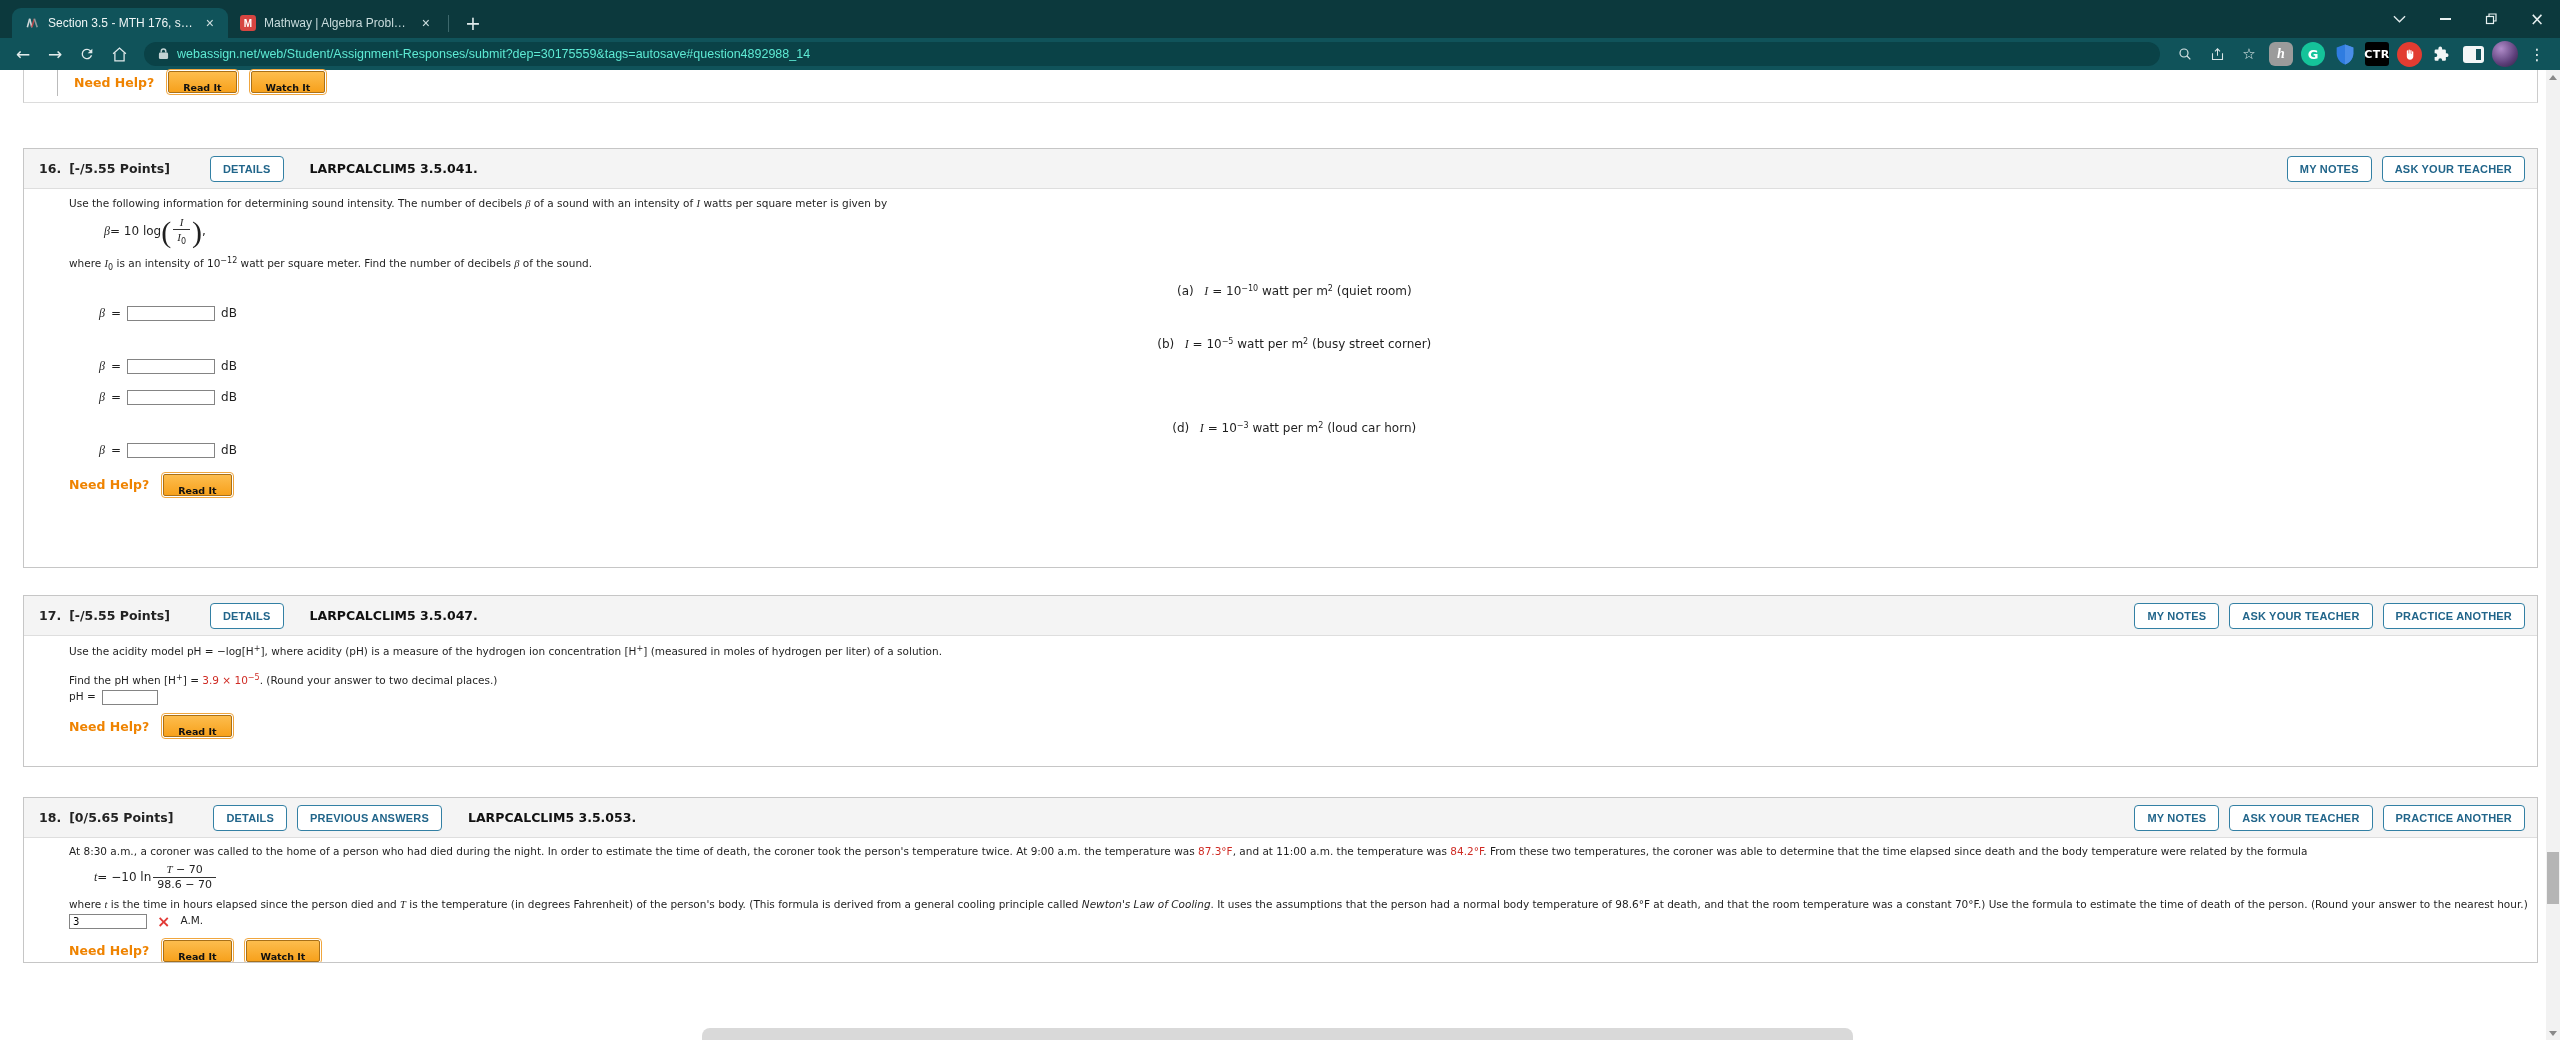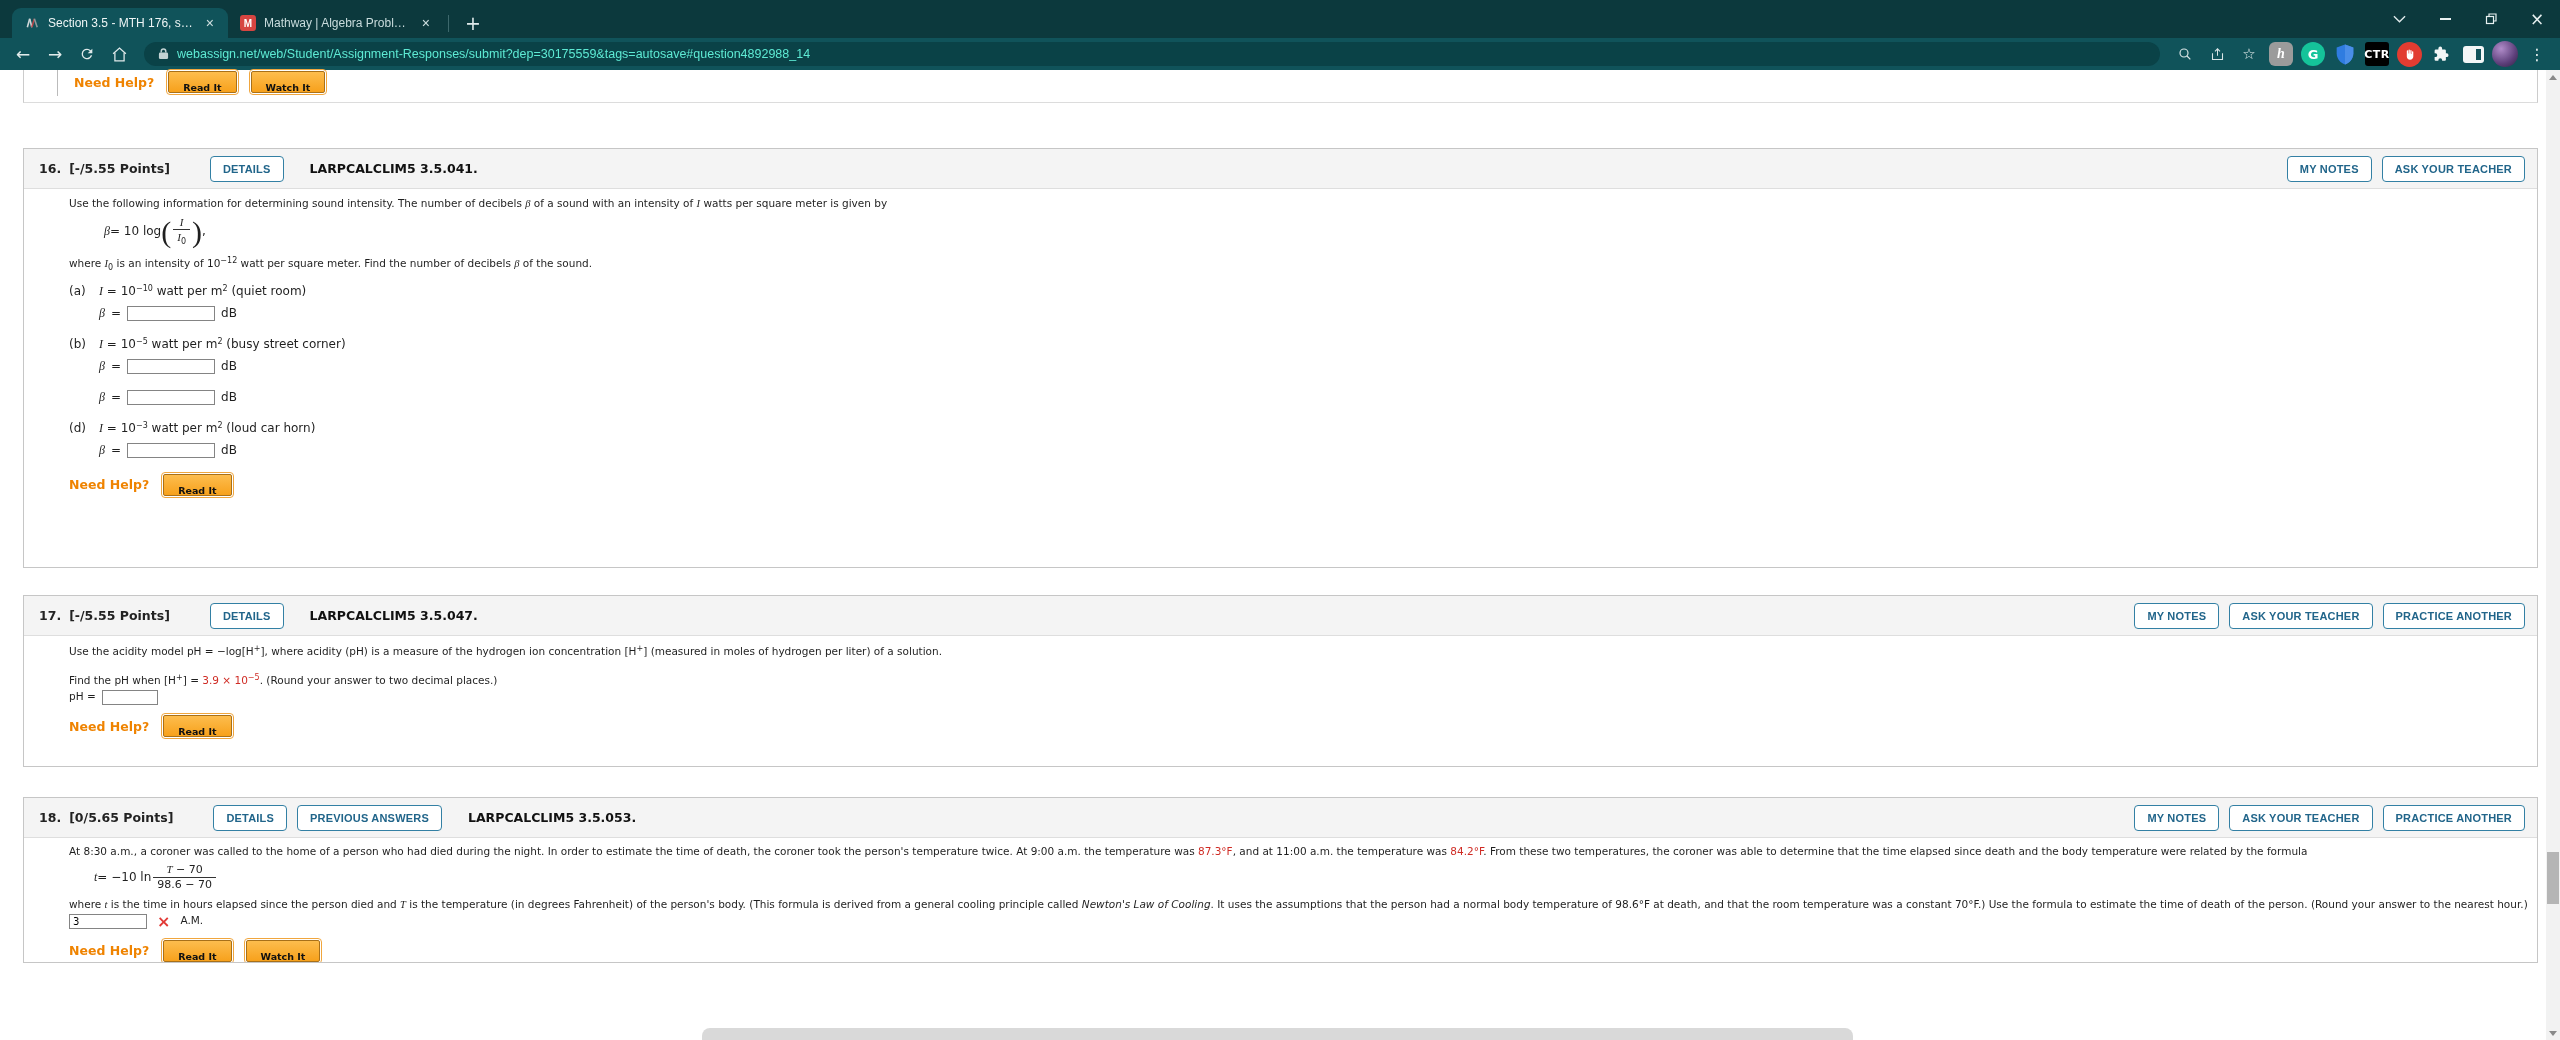--- a/index.html
+++ b/index.html
@@ -66,21 +66,21 @@
   .sb { font-size:8px; vertical-align:-3px; }
   .red { color:#cf2b24; }
 
   .formula-row { display:flex; align-items:center; font-size:12px; margin:6px 0 8px 35px; }
   .frac { display:inline-flex; flex-direction:column; align-items:center; font-size:11px; line-height:1.3; margin:0 2px; }
   .frac .den { border-top:1px solid #333; }
   .frac > span { padding:0 4px; }
   .bp { font-family:"Liberation Serif",serif; font-size:30px; font-weight:200; line-height:.9; }
 
   .part { margin-top:12px; }
-  .pline1 { font-size:12px; white-space:nowrap; }
+  .pline1 { font-size:12px; white-space:nowrap;text-align:center; }
   .plabel { display:inline-block; width:22px; margin-right:8px; }
   .pline2 { margin:7px 0 16px 30px; display:flex; align-items:center; gap:6px; font-size:12px; }
   .ain { height:15px; border:1px solid #848484; background:#fff; font-size:10px; padding:0 3px;
          font-family:inherit; border-radius:0; }
   .ain.beta { width:88px; }
   .ain.ph { width:56px; }
   .ain.hour { width:78px; }
 
   .needhelp { display:flex; align-items:center; gap:14px; margin:10px 0 12px 0; }
   .nh-label { color:#ef8300; font-weight:bold; font-size:12.5px; }

